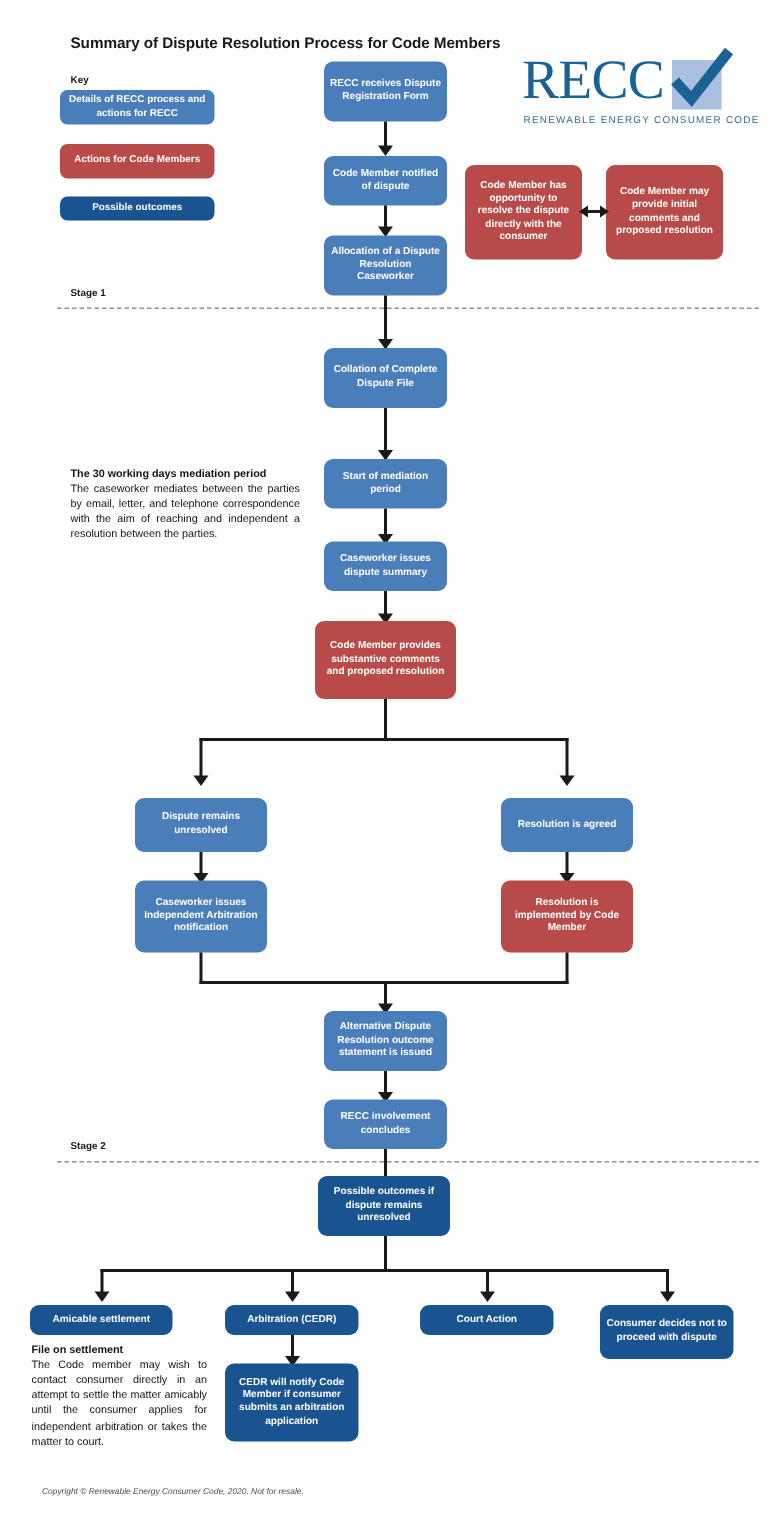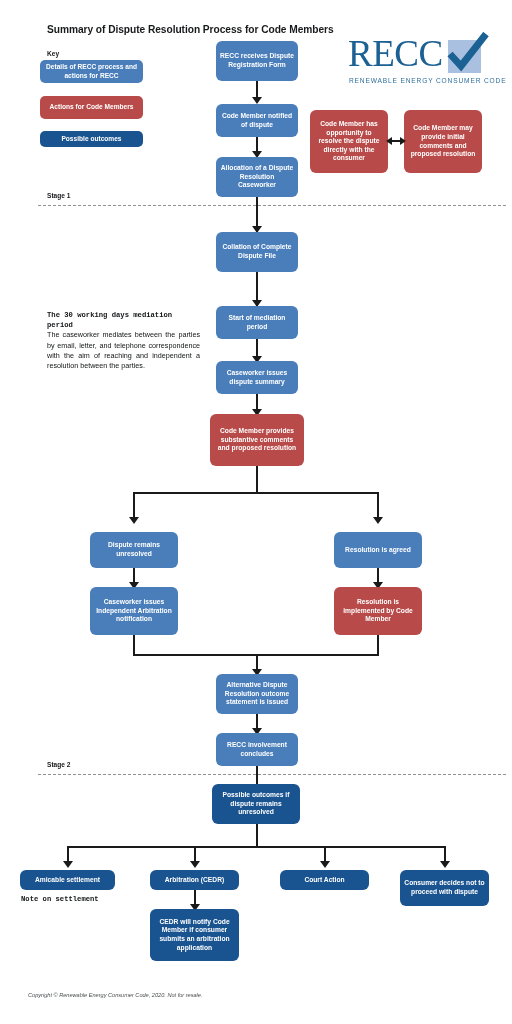--- a/index.html
+++ b/index.html
@@ -137,21 +137,20 @@
     height: 0;
     border-top: 1.6px dashed #8d9196;
   }
 
   
   .text-head {
     font-size: 7.2px;
     font-weight: bold;
     color: #111315;
     line-height: 1.35;
-    font-family: Liberation Mono, monospace;
   }
   .text-body {
     font-size: 7.2px;
     color: #111315;
     line-height: 1.42;
     text-align: justify;
   }
 
   
   #footer {
@@ -282,18 +281,19 @@
   <div class="abs arrowhead" style="left:190px; top:904px;"></div>
 
   <div class="abs node navy" style="left:150px; top:909px; width:89px; height:52px;">CEDR will notify Code Member if consumer submits an arbitration application</div>
 
   <div class="abs" style="left:47px; top:311px; width:153px;">
     <div class="text-head">The 30 working days mediation period</div>
     <div class="text-body">The caseworker mediates between the parties by email, letter, and telephone correspondence with the aim of reaching and independent a resolution between the parties.</div>
   </div>
 
   <div class="abs" style="left:21px; top:895px; width:117px;">
-    <div class="text-head">Note on settlement</div>
+    <div class="text-head">File on settlement</div>
+    <div class="text-body">The Code member may wish to contact consumer directly in an attempt to settle the matter amicably until the consumer applies for independent arbitration or takes the matter to court.</div>
   </div>
 
   <div class="abs" id="footer">Copyright © Renewable Energy Consumer Code, 2020. Not for resale.</div>
 
 </div>
 
 </body></html>

